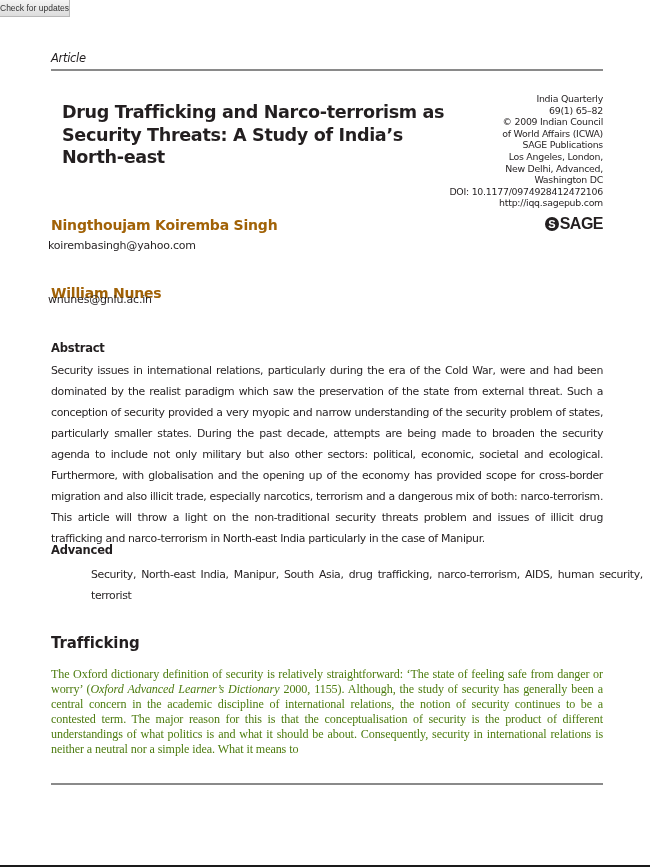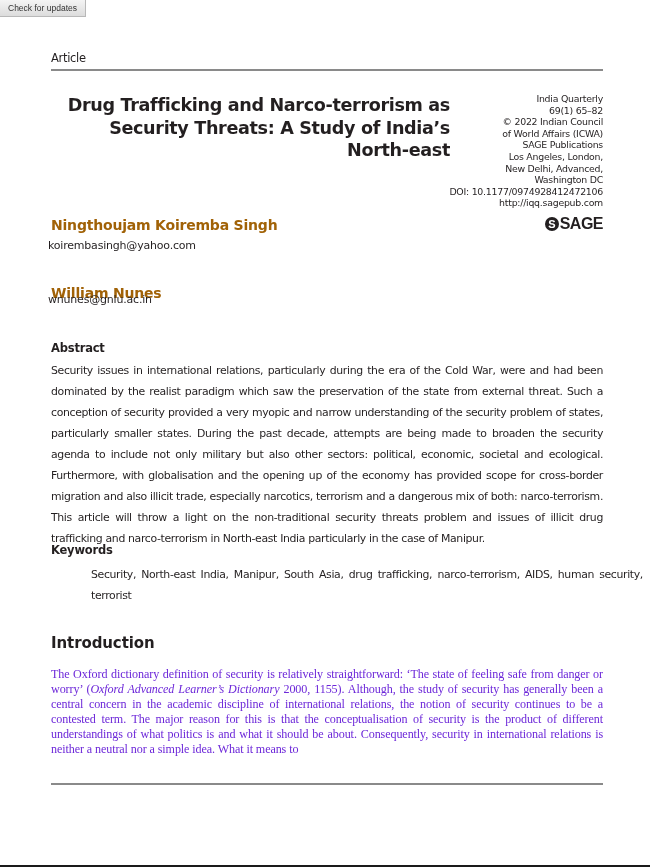--- a/index.html
+++ b/index.html
@@ -1,58 +1,58 @@
 <!DOCTYPE html>
 <html><head>
 <meta charset="utf-8">
 <style>
   html, body { margin:0; padding:0; }
   body { width:650px; height:867px; background:#ffffff; position:relative; overflow:hidden;
          font-family:"DejaVu Sans", sans-serif; color:#231f20; }
-  .update-btn { position:absolute; left:0; top:0; height:17px; padding:0 8px;
+  .update-btn { position:absolute; left:0; top:0; height:17px; padding:0 0;
     font-family:"Liberation Sans", sans-serif; font-size:8.5px; line-height:17px; color:#333;
     background:linear-gradient(#f4f4f4,#dcdcdc); border:1px solid #b8b8b8; border-top:none; border-left:none; box-sizing:border-box; cursor:pointer; }
   .article-label { position:absolute; left:51px; top:51px; font-family:"DejaVu Sans", sans-serif;
-    font-size:11.5px; letter-spacing:-0.3px; color:#231f20; }
+    font-style:italic; font-size:11.5px; letter-spacing:-0.3px; color:#231f20; }
   .top-rule { position:absolute; left:51px; top:69px; width:552px; height:2px; background:#8a8a8a; }
   .title { position:absolute; left:51px; top:90px; width:395px; font-family:"DejaVu Sans", sans-serif;
-    font-weight:bold; font-size:17.6px; line-height:22.5px; letter-spacing:-0.35px; color:#231f20; margin:4px;text-align:right; }
+    font-weight:bold; font-size:17.6px; line-height:22.5px; letter-spacing:-0.35px; color:#231f20; margin:11px; }
   .meta { position:absolute; right:47px; top:93px; text-align:right; font-size:9.4px; line-height:11.6px;
     letter-spacing:-0.25px; color:#231f20; }
   .meta div { white-space:nowrap; }
   .sage-logo { position:absolute; right:47px; top:215px; font-family:"Liberation Sans", sans-serif; font-weight:bold;
     font-size:16px; letter-spacing:-0.5px; color:#231f20; display:flex; align-items:center; }
   .sage-logo .mark { display:inline-block; width:14px; height:14px; border-radius:50%; background:#231f20; color:#fff;
     font-size:11px; line-height:14px; text-align:center; margin-right:1px; }
   .author { position:absolute; left:51px; font-weight:bold; font-size:14px; letter-spacing:-0.2px; color:#a16207; }
   .email { position:absolute; left:48px; font-size:11px; letter-spacing:-0.2px; color:#231f20; }
   .section-head { position:absolute; left:51px; font-weight:bold; font-size:11.5px; letter-spacing:-0.2px; color:#231f20; }
   .body-sans { position:absolute; left:51px; width:552px; font-size:10.9px; line-height:21px; letter-spacing:-0.35px;
     text-align:justify; color:#231f20; }
   .intro-head { position:absolute; left:51px; top:634px; font-weight:bold; font-size:15px; letter-spacing:-0.1px; color:#231f20; }
   .body-serif { position:absolute; left:51px; top:667px; width:552px; font-family:"Liberation Serif", serif;
-    font-size:12.1px; line-height:15px; letter-spacing:-0.1px; text-align:justify; color:#6d28d9; }
+    font-size:12.1px; line-height:15px; letter-spacing:-0.1px; text-align:justify; color:#4d7c0f; }
   .body-serif em { font-style:italic; }
   .bottom-rule { position:absolute; left:51px; top:783px; width:552px; height:2px; background:#8a8a8a; }
   .page-edge { position:absolute; left:0; bottom:0; width:650px; height:2px; background:#1a1a1a; }
 </style>
 </head>
 <body>
 
 <button class="update-btn">Check for updates</button>
 
 <div class="article-label">Article</div>
 <div class="top-rule"></div>
 
 <h1 class="title">Drug Trafficking and Narco-terrorism as Security Threats: A Study of India’s North-east</h1>
 
 <div class="meta">
   <div>India Quarterly</div>
   <div>69(1) 65–82</div>
-  <div>© 2022 Indian Council</div>
+  <div>© 2009 Indian Council</div>
   <div>of World Affairs (ICWA)</div>
   <div>SAGE Publications</div>
   <div>Los Angeles, London,</div>
   <div>New Delhi, Advanced,</div>
   <div>Washington DC</div>
   <div>DOI: 10.1177/0974928412472106</div>
   <div>http://iqq.sagepub.com</div>
 </div>
 
 <div class="sage-logo">
@@ -61,20 +61,20 @@
 </div>
 
 <div class="author" style="top:217px;">Ningthoujam Koiremba Singh</div>
 <div class="email" style="top:239px;">koirembasingh@yahoo.com</div>
 <div class="author" style="top:285px;">William Nunes</div>
 <div class="email" style="top:293px;">wnunes@gnlu.ac.in</div>
 
 <div class="section-head" style="top:341px;">Abstract</div>
 <div class="body-sans" style="top:360px;">Security issues in international relations, particularly during the era of the Cold War, were and had been dominated by the realist paradigm which saw the preservation of the state from external threat. Such a conception of security provided a very myopic and narrow understanding of the security problem of states, particularly smaller states. During the past decade, attempts are being made to broaden the security agenda to include not only military but also other sectors: political, economic, societal and ecological. Furthermore, with globalisation and the opening up of the economy has provided scope for cross-border migration and also illicit trade, especially narcotics, terrorism and a dangerous mix of both: narco-terrorism. This article will throw a light on the non-traditional security threats problem and issues of illicit drug trafficking and narco-terrorism in North-east India particularly in the case of Manipur.</div>
 
-<div class="section-head" style="top:543px;">Keywords</div>
+<div class="section-head" style="top:543px;">Advanced</div>
 <div class="body-sans" style="top:564px;margin-left:40px;">Security, North-east India, Manipur, South Asia, drug trafficking, narco-terrorism, AIDS, human security, terrorist</div>
 
-<div class="intro-head">Introduction</div>
+<div class="intro-head">Trafficking</div>
 <div class="body-serif"><span>The Oxford dictionary definition of security is relatively straightforward: ‘The state of feeling safe from danger or worry’ (</span><em>Oxford Advanced Learner’s Dictionary</em><span> 2000, 1155). Although, the study of security has generally been a central concern in the academic discipline of international relations, the notion of security continues to be a contested term. The major reason for this is that the conceptualisa­tion of security is the product of different understandings of what politics is and what it should be about. Consequently, security in international relations is neither a neutral nor a simple idea. What it means to</span></div>
 
 <div class="bottom-rule"></div>
 <div class="page-edge"></div>
 
 </body></html>

